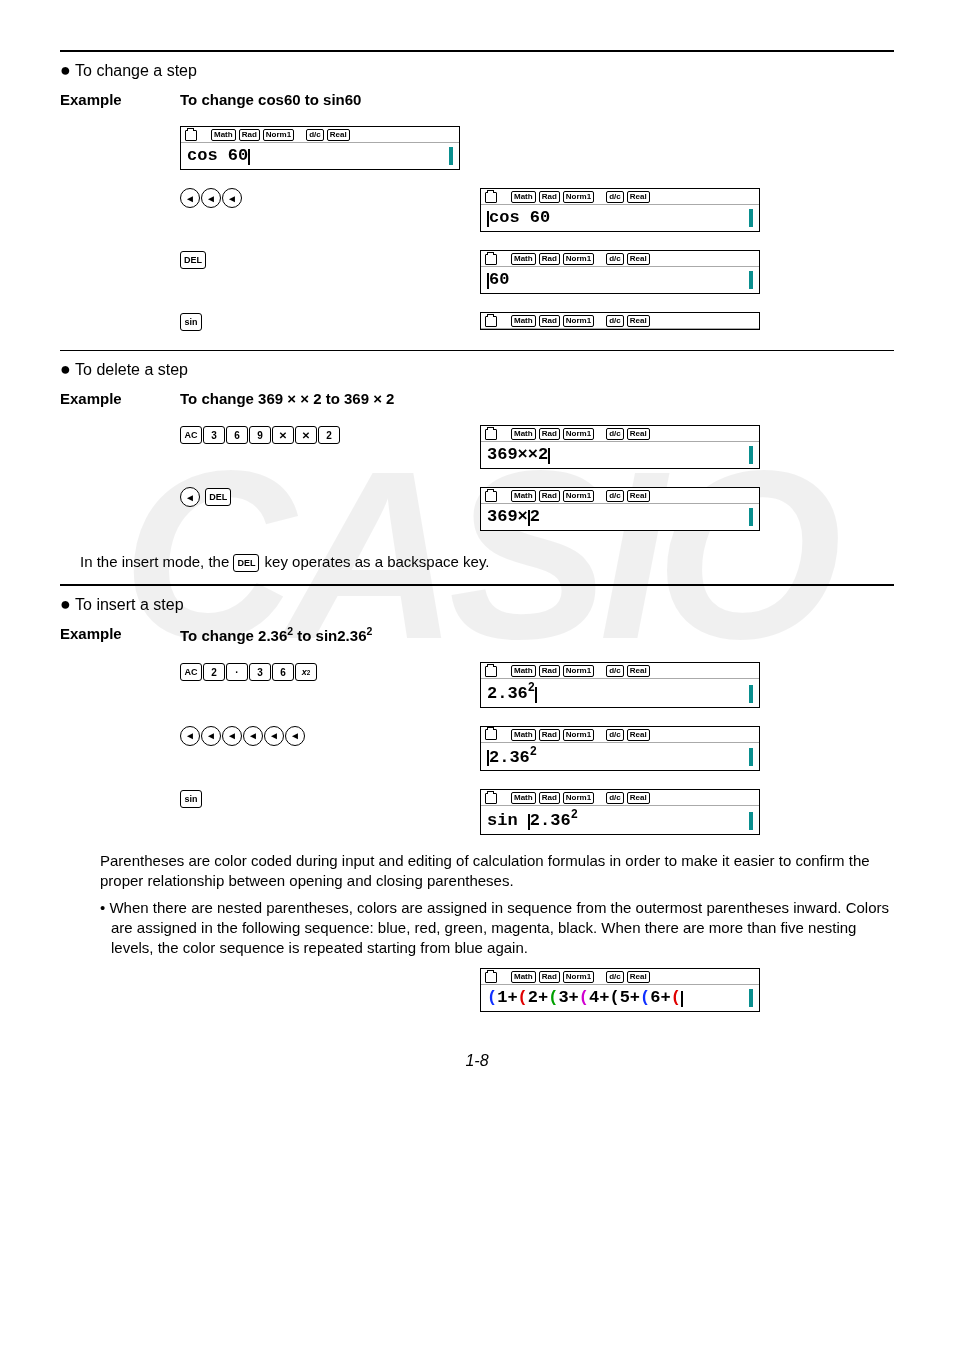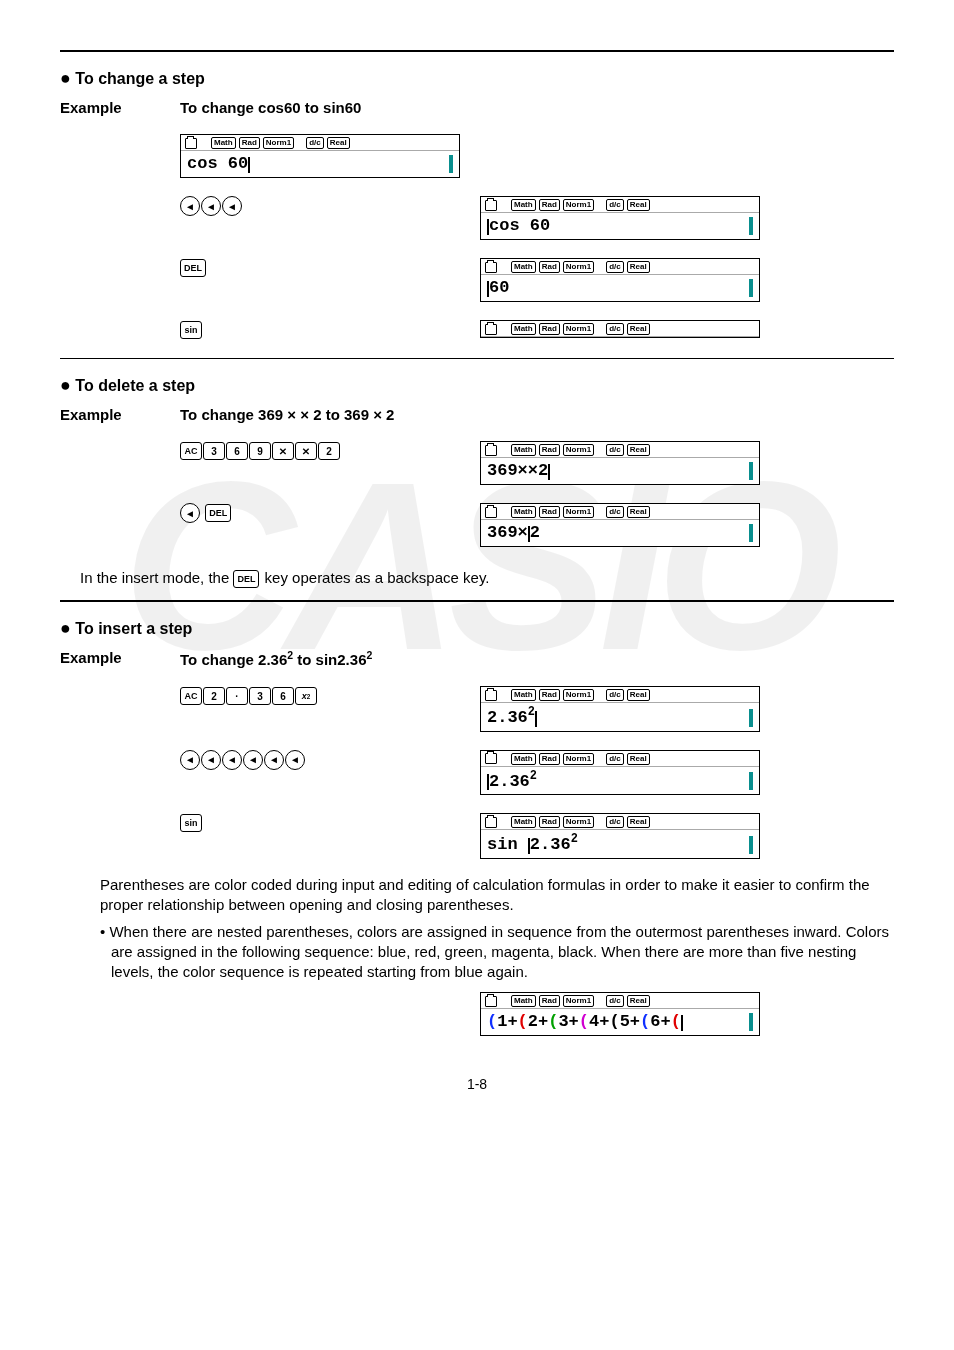--- a/index.html
+++ b/index.html
@@ -21,21 +21,21 @@
     font-weight: bold;
     color: rgba(0,0,0,0.06);
     font-style: italic;
     letter-spacing: -10px;
     pointer-events: none;
     z-index: 0;
   }
   .content { position: relative; z-index: 1; }
   .rule-thick { border-top: 2px solid #000; margin: 0 0 8px 0; }
   .rule-thin { border-top: 1px solid #000; margin: 10px 0 8px 0; }
-  .bullet-heading { font-weight: bold; font-size: 16px; margin: 16px 0 10px 0; }
+  .bullet-heading { font-weight: normal; font-size: 16px; margin: 0 0 10px 0; }
   .bullet-heading .dot { font-size: 18px; }
   .row { display: flex; align-items: flex-start; margin: 4px 0; }
   .col-label { width: 120px; font-weight: bold; padding-left: 0; flex-shrink: 0; }
   .col-keys { width: 300px; flex-shrink: 0; padding-top: 4px; }
   .col-screen { flex: 1; }
   .example-desc { font-weight: bold; margin-bottom: 10px; }
   
   .key {
     display: inline-flex;
     align-items: center;
@@ -111,21 +111,21 @@
     font-weight: bold;
     font-size: 18px;
     margin: 18px 0 8px 0;
   }
   .sq-title .square {
     display: inline-block; width: 12px; height: 12px; background: #000;
     margin-right: 6px;
   }
   .para { margin: 6px 0 6px 40px; font-size: 15px; line-height: 1.35; }
   .para.bulleted { text-indent: -11px; padding-left: 51px; margin-left: 0; }
-  .page-num { text-align: center; font-size: 14px; margin-top: 30px; }
+  .page-num { text-align: center; font-size: 16px; margin-top: 30px; font-style: italic; }
   sup { font-size: 0.7em; }
   .paren-colors .p1 { color: #1030ff; }
   .paren-colors .p2 { color: #e00000; }
   .paren-colors .p3 { color: #00a000; }
   .paren-colors .p4 { color: #d000d0; }
   .paren-colors .p5 { color: #000; }
   .paren-colors .p6 { color: #1030ff; }
   .paren-colors .p7 { color: #e00000; }
 </style>
 </head>

